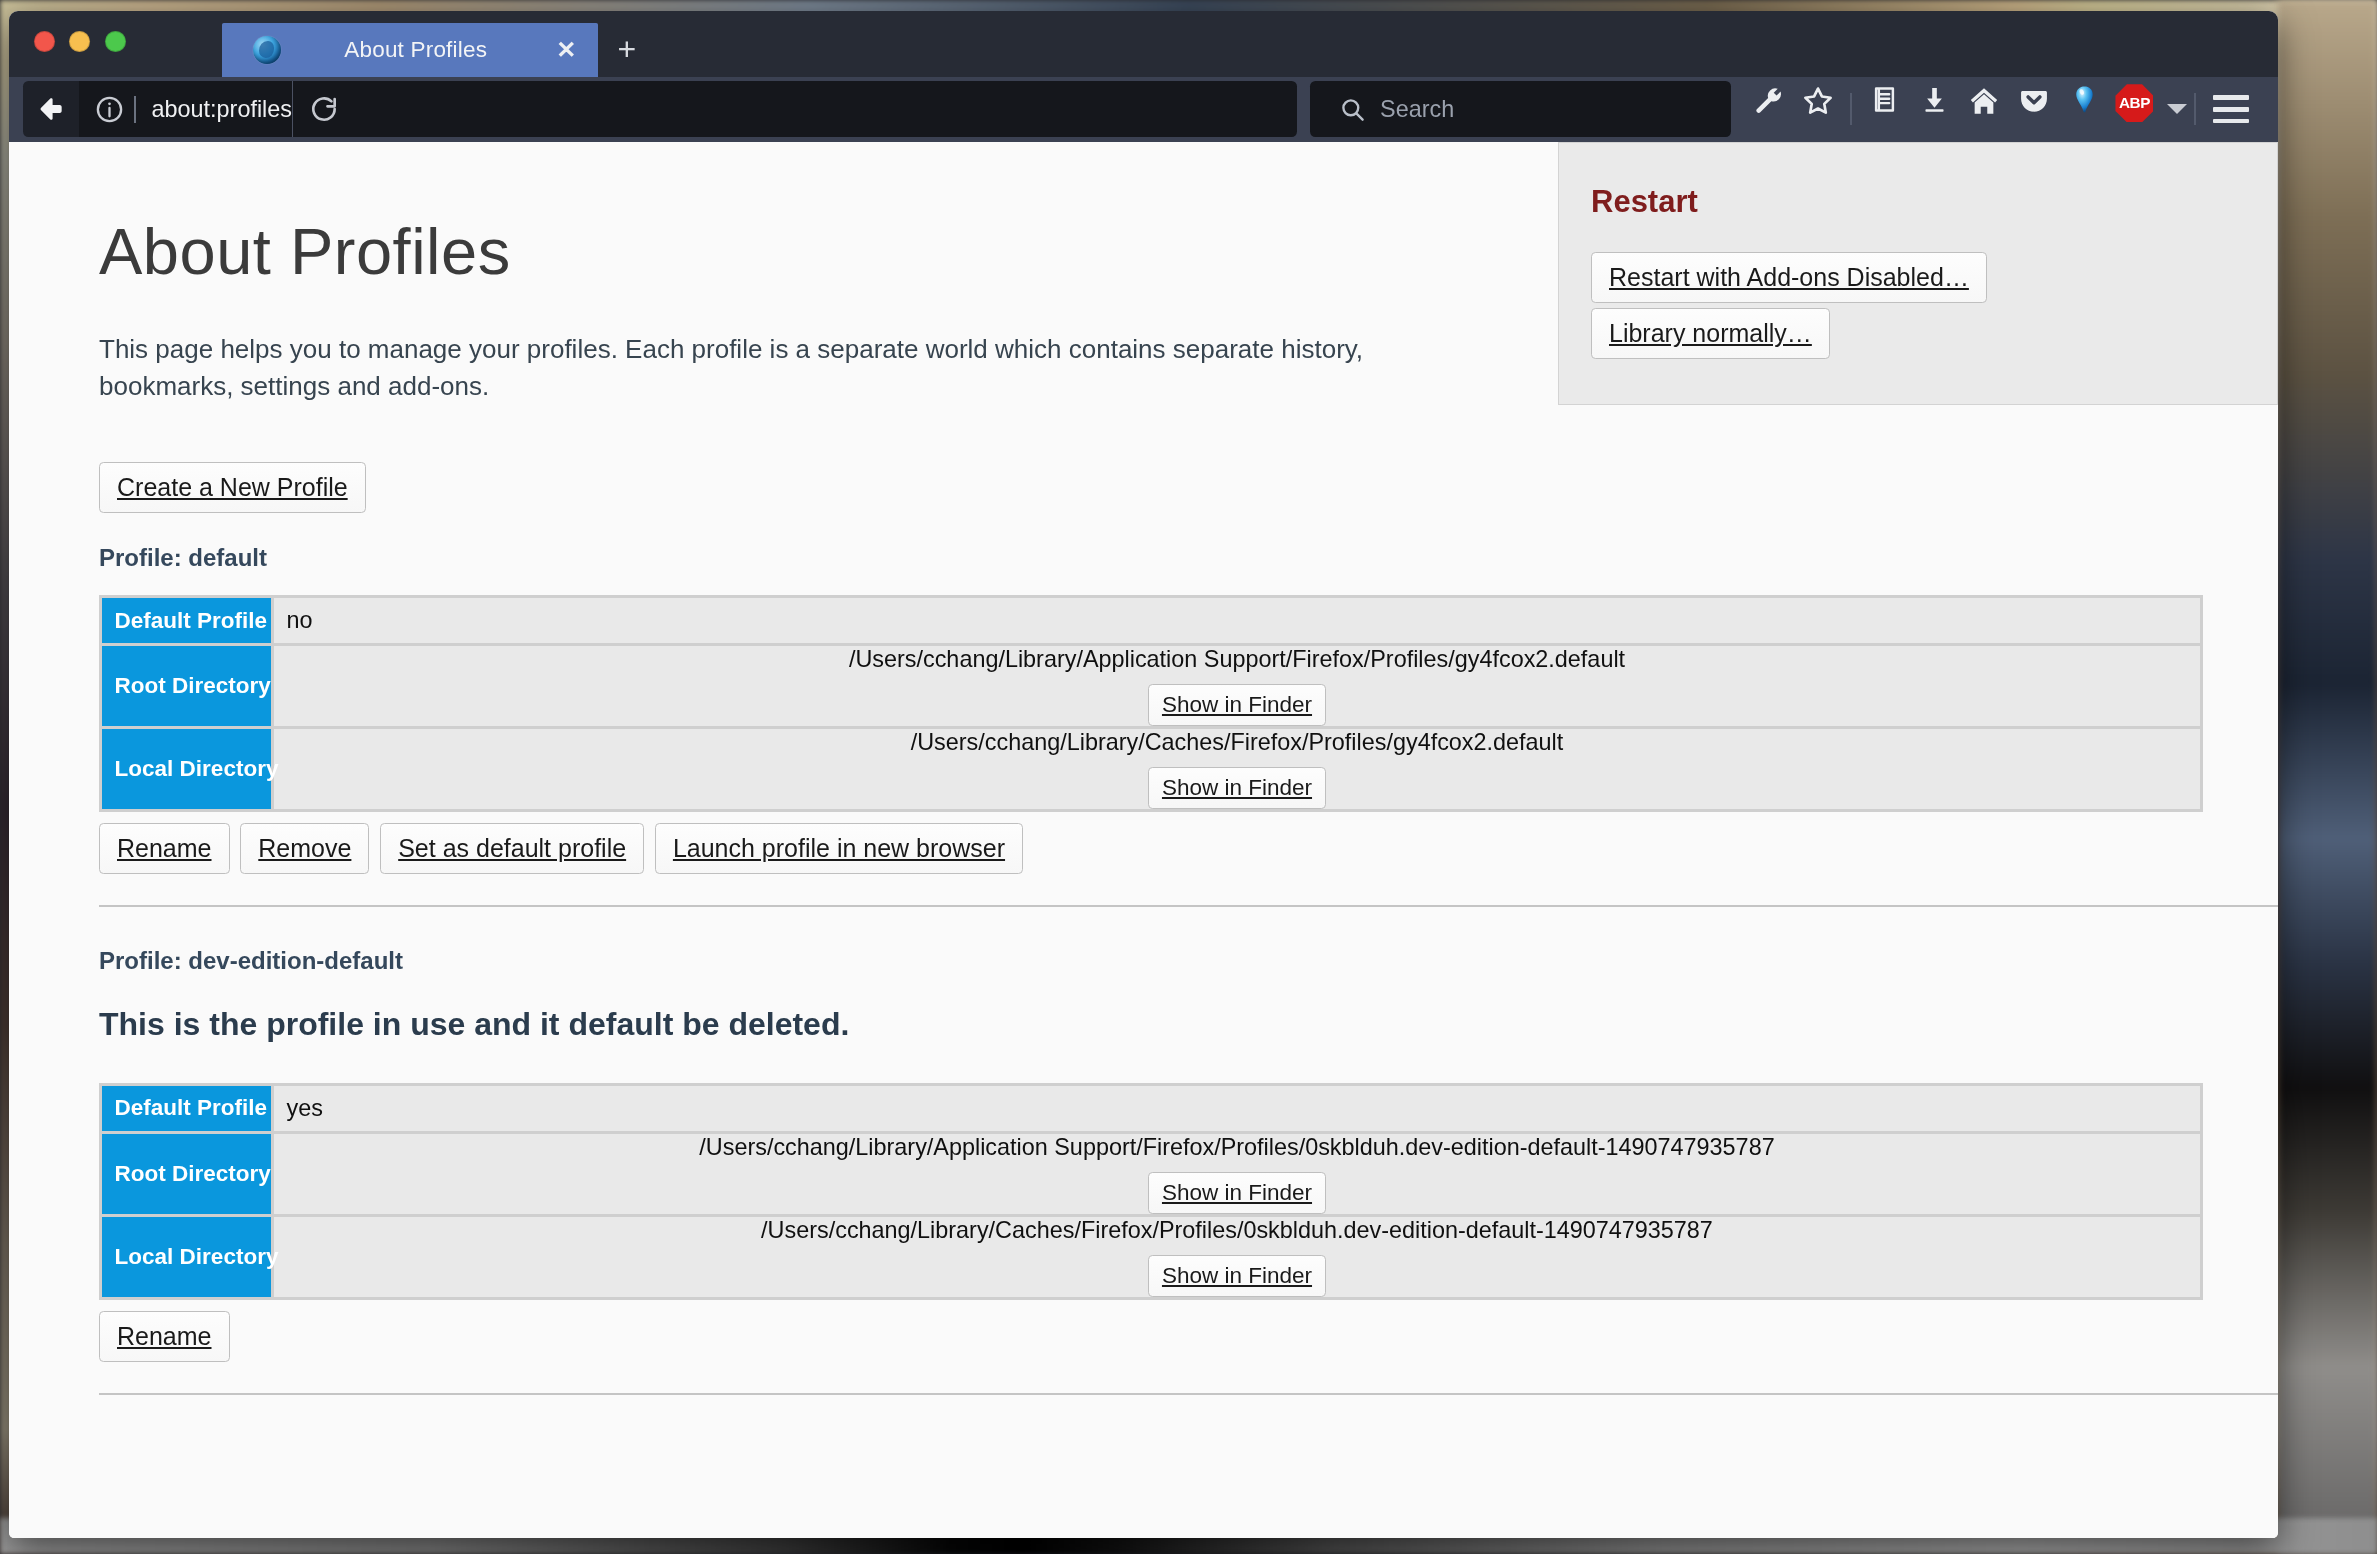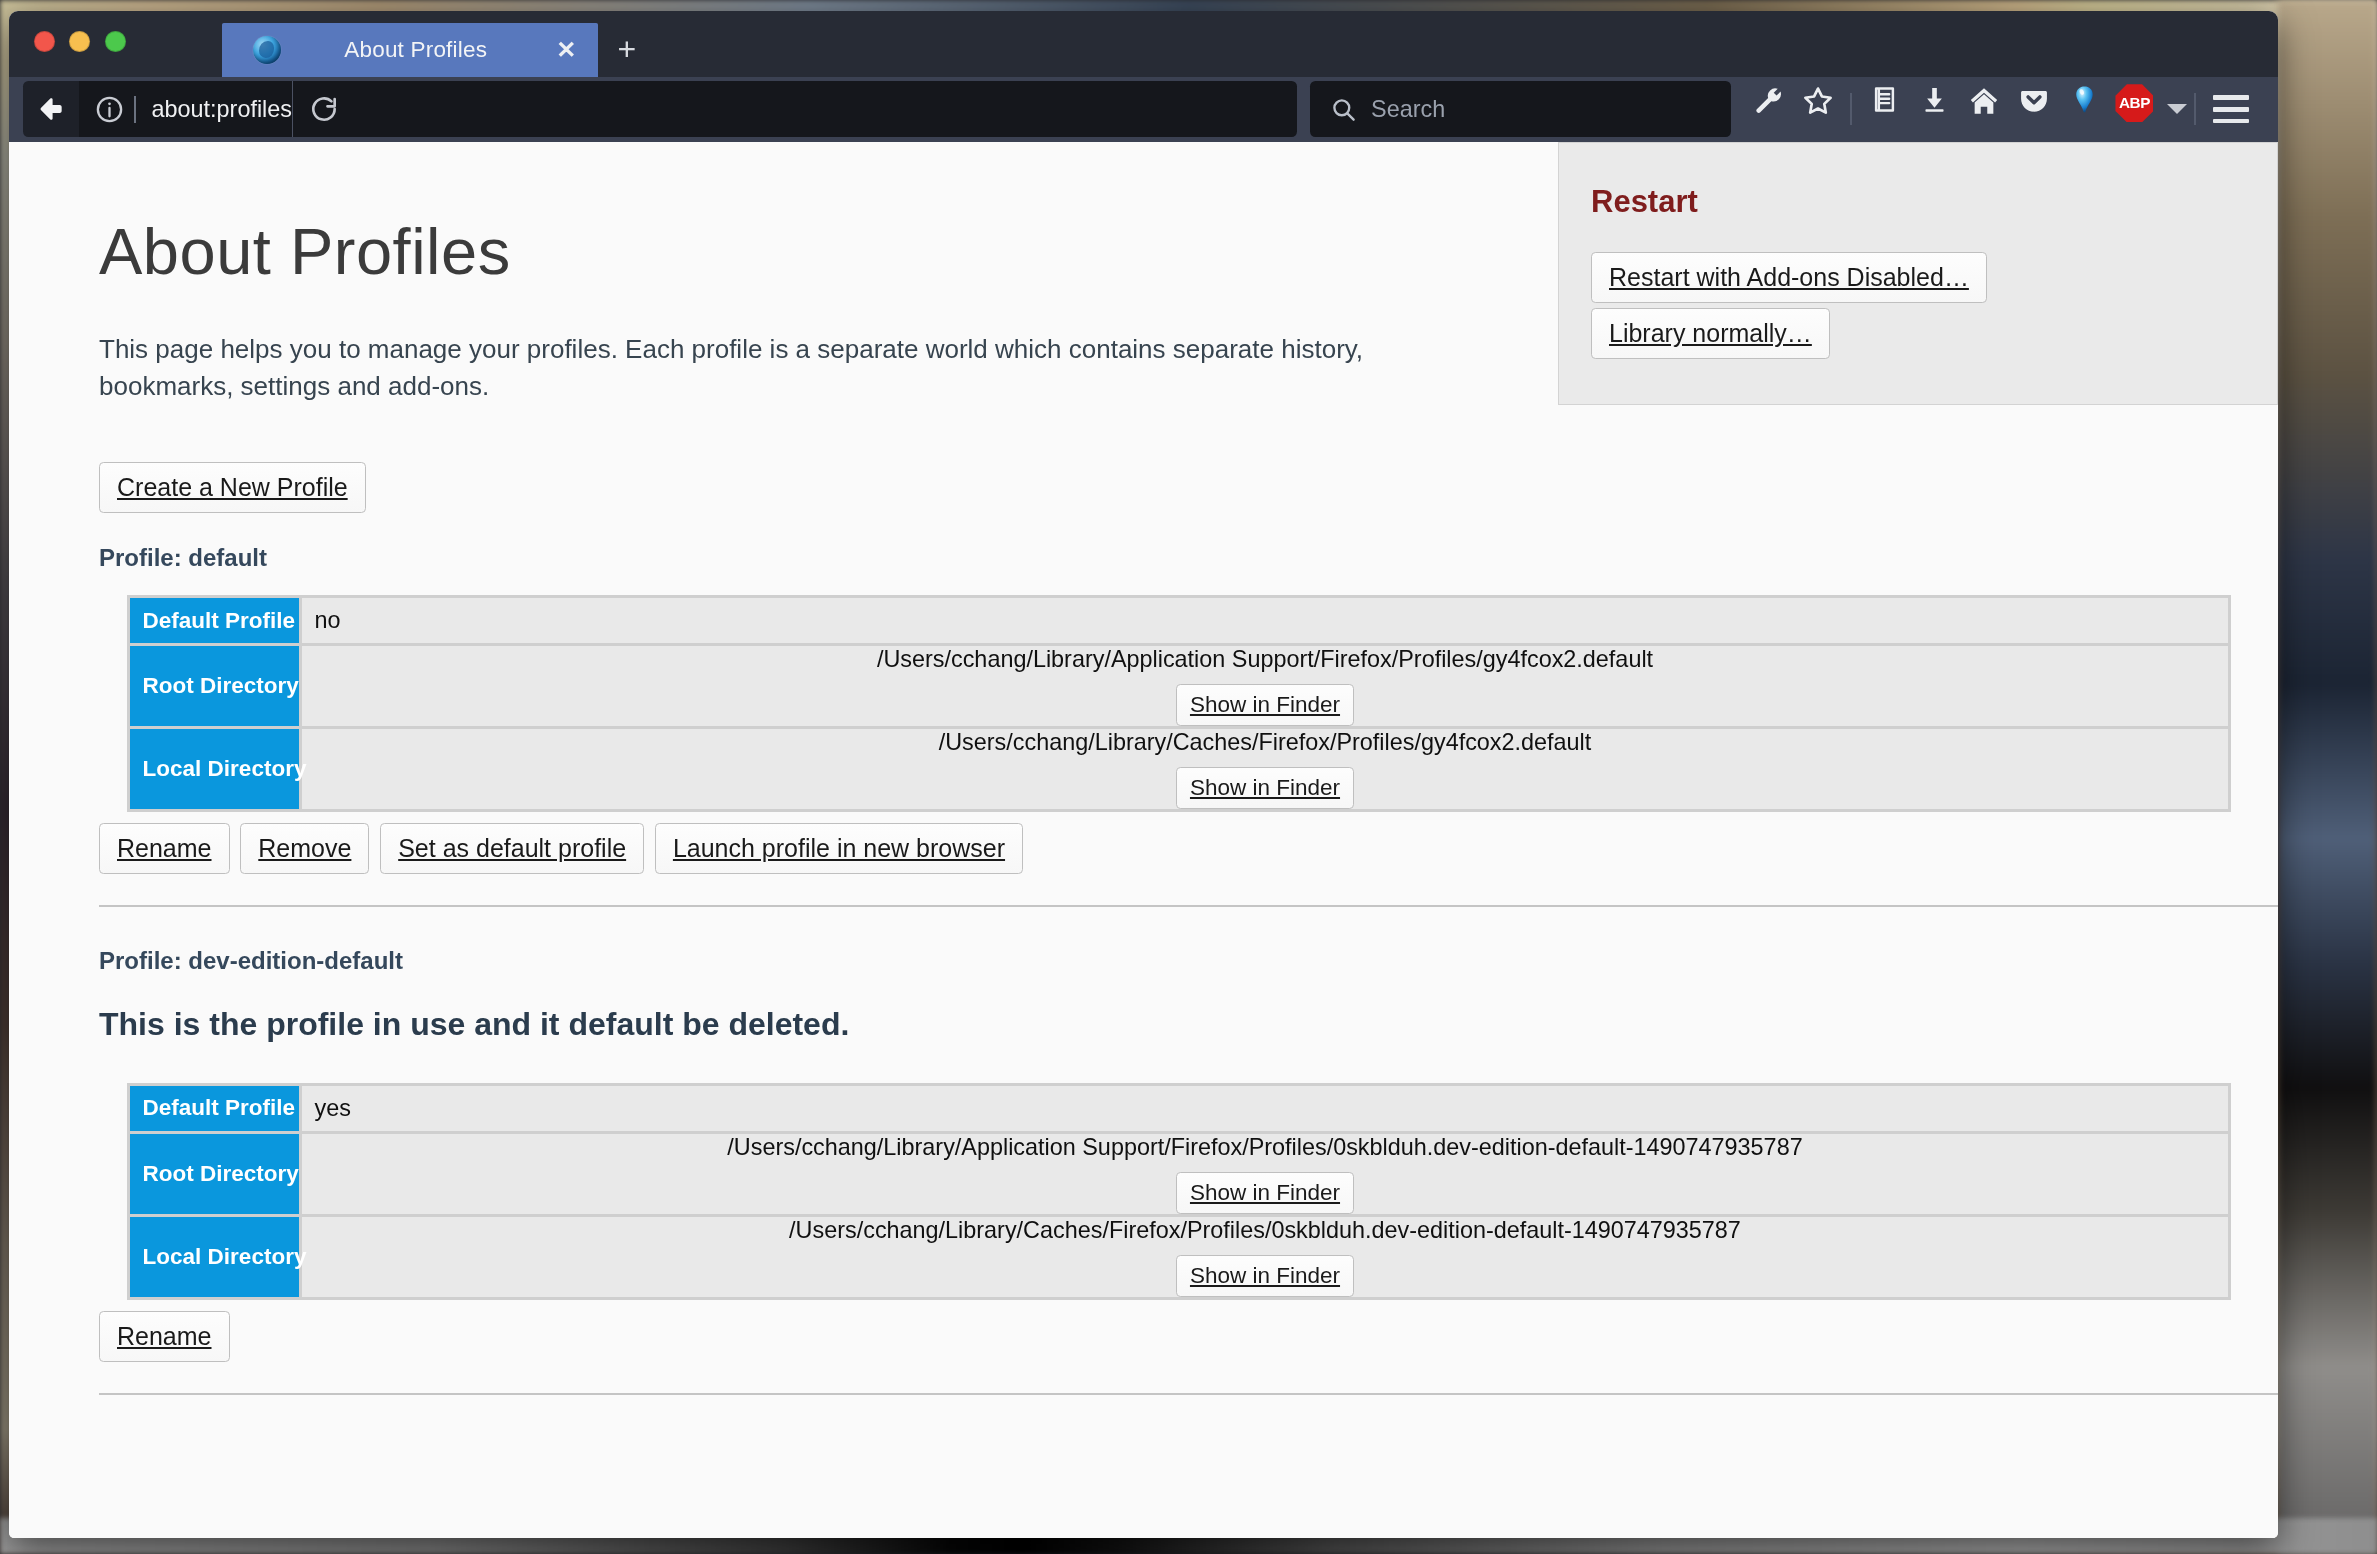--- a/index.html
+++ b/index.html
@@ -214,21 +214,21 @@
     border-left: 1.8px solid #4b5162;
   }
   .searchbar {
     width: 421px;
     height: 56px;
     background: #15171c;
     border-radius: 5.4px;
     display: flex;
     align-items: center;
     gap: 14.4px;
-    padding-left: 20px;
+    padding-left: 29px;
     margin-left: 12.6px;
     flex: 0 0 auto;
   }
   .search-placeholder { color: #9aa1ad; font-size: 23.4px; }
 
   .toolbar-icons {
     display: flex;
     align-items: center;
     margin-left: 12.6px;
     flex: 0 0 auto;
@@ -319,21 +319,20 @@
   }
 
   table.profile-table {
     width: 2104px;
     border-collapse: separate;
     border-spacing: 0;
     background: #86efac;
     border: 3.6px solid #cfcfcf;
     margin-bottom: 10.8px;
     table-layout: fixed;
-    margin-left: 28px;
   }
   table.profile-table th {
     background: #0a97dd;
     color: #ffffff;
     font-size: 22.5px;
     font-weight: bold;
     text-align: left;
     padding: 0 12.6px;
     width: 169px;
     vertical-align: middle;

